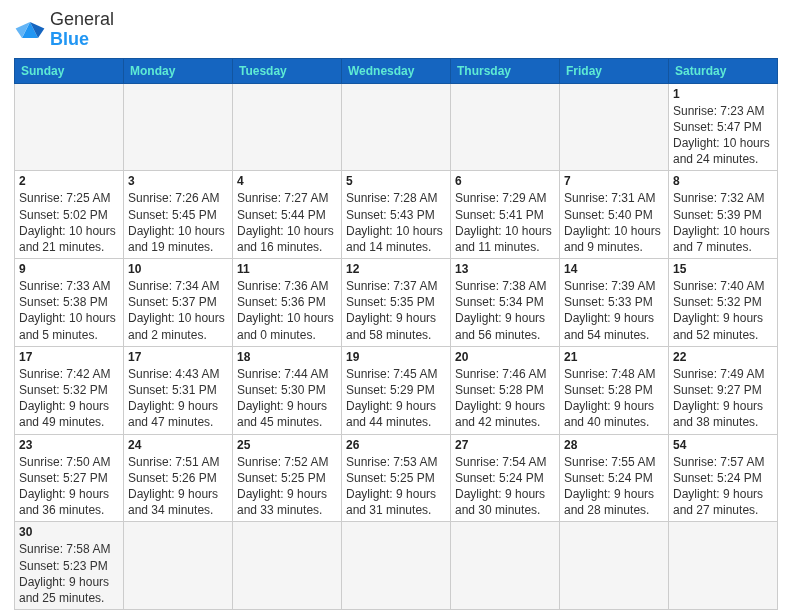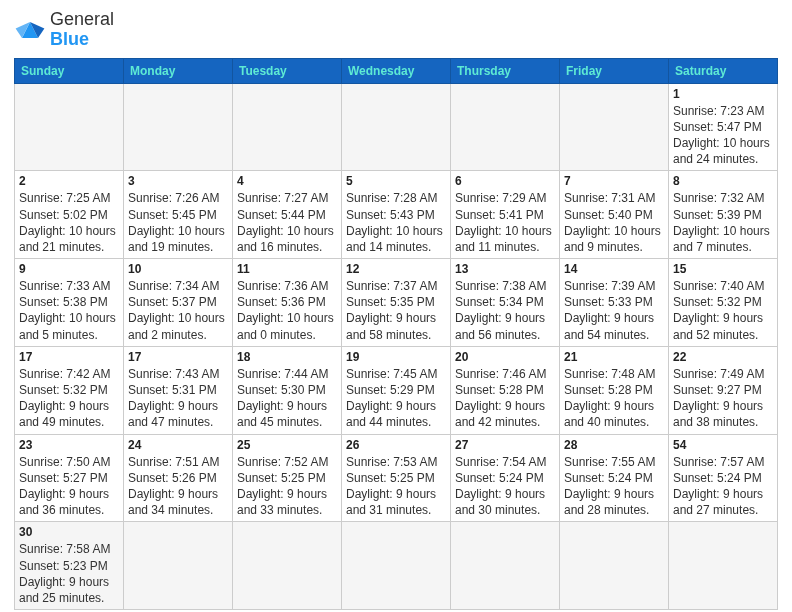--- a/index.html
+++ b/index.html
@@ -230,21 +230,21 @@
         </tr>
         <tr>
           <td>
             <span class="day-number">17</span>
             <div class="day-info">Sunrise: 7:42 AM
 Sunset: 5:32 PM
 Daylight: 9 hours and 49 minutes.</div>
           </td>
           <td>
             <span class="day-number">17</span>
-            <div class="day-info">Sunrise: 7:43 AM
+            <div class="day-info">Sunrise: 4:43 AM
 Sunset: 5:31 PM
 Daylight: 9 hours and 47 minutes.</div>
           </td>
           <td>
             <span class="day-number">18</span>
             <div class="day-info">Sunrise: 7:44 AM
 Sunset: 5:30 PM
 Daylight: 9 hours and 45 minutes.</div>
           </td>
           <td>

